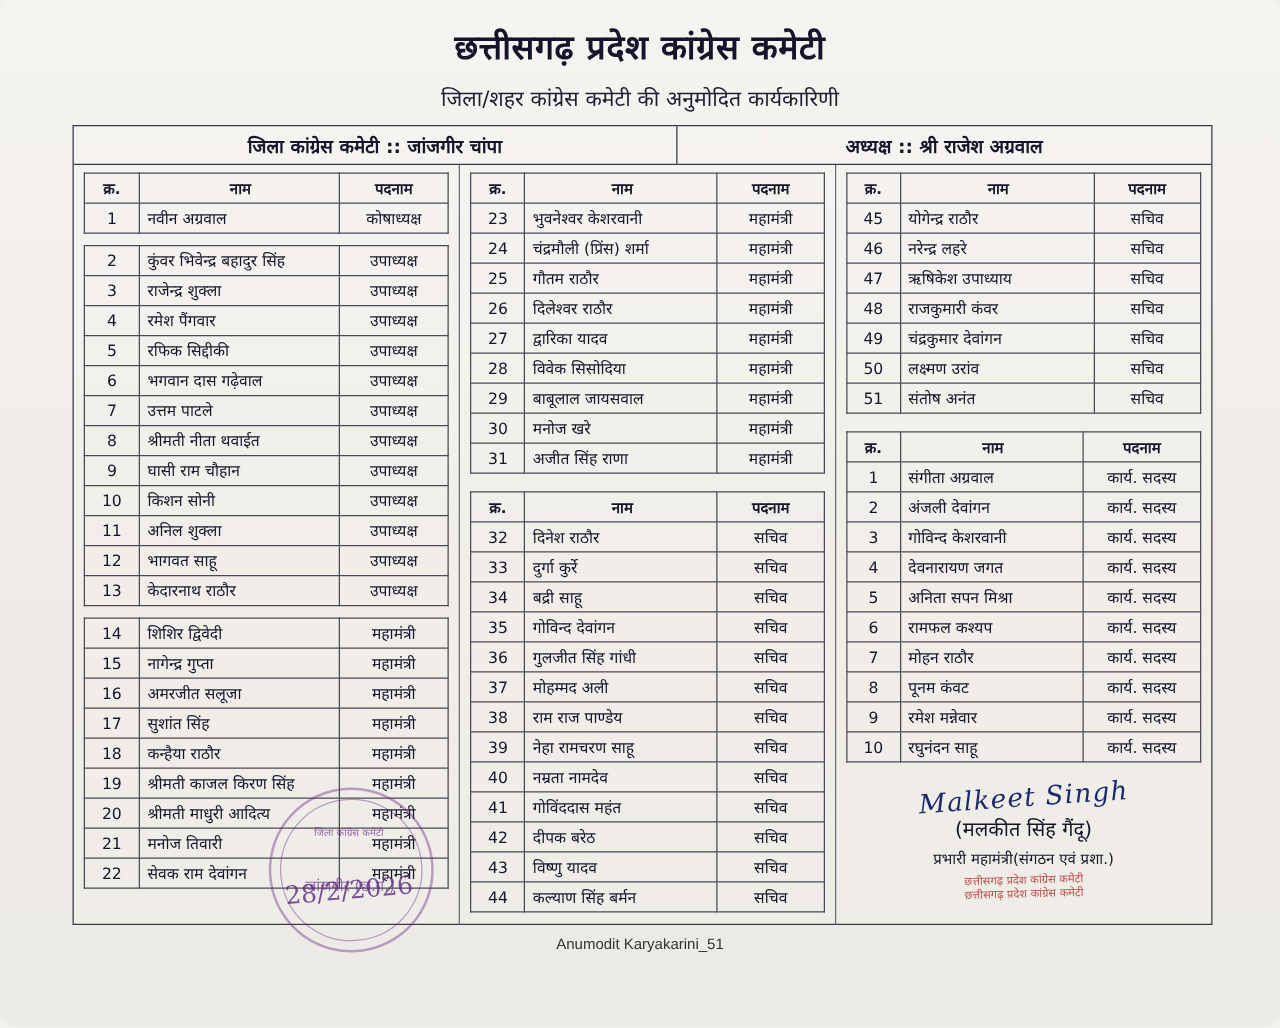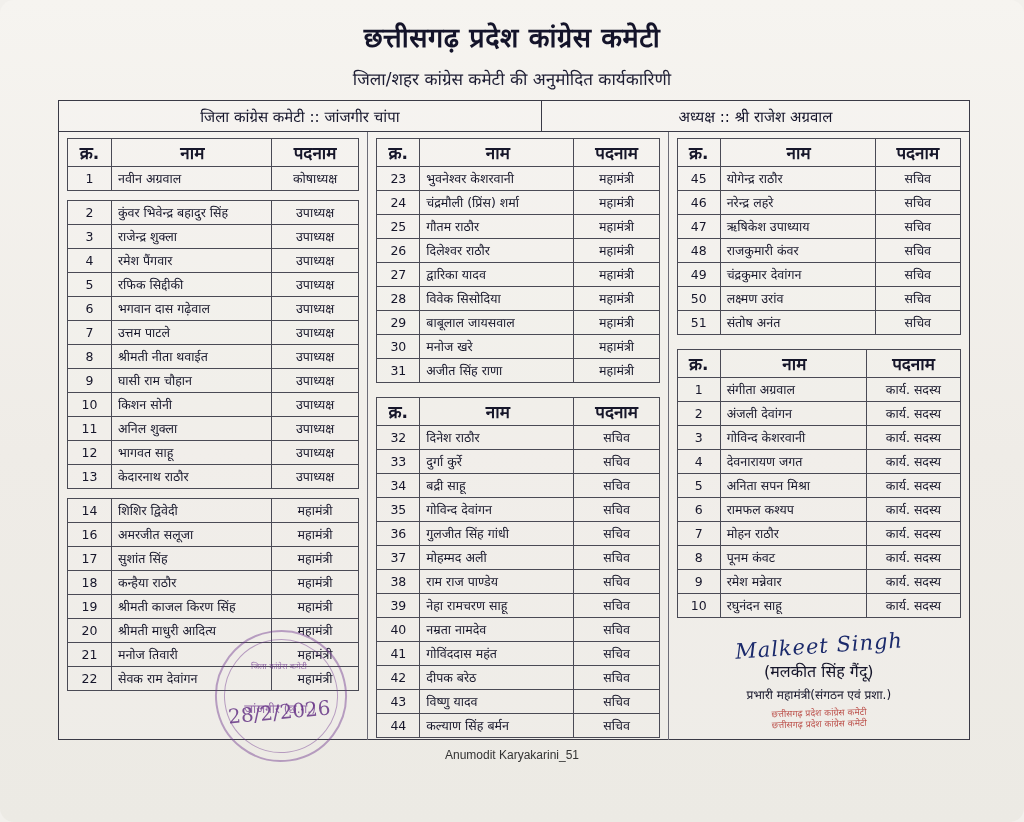--- a/index.html
+++ b/index.html
@@ -50,21 +50,21 @@
     display: flex;
     border-bottom: 1.5px solid #3a3a46;
     height: 30px;
     align-items: stretch;
   }
   .banner-cell {
     display: flex;
     align-items: center;
     justify-content: center;
     font-size: 15px;
-    font-weight: normal;
+    font-weight: bold;
     color: #15152b;
   }
   .banner-left { width: 53%; border-right: 1.5px solid #3a3a46; }
   .banner-right { width: 47%; }
 
   .cols {
     display: flex;
     height: calc(100% - 30px);
   }
   .col {
@@ -84,21 +84,21 @@
     border: 1px solid #4a4a55;
     font-size: 12.5px;
     padding: 2px 4px;
     height: 19px;
     color: #16162a;
     background: transparent;
   }
   table.t th {
     font-weight: bold;
     text-align: center;
-    font-size: 17px;
+    font-size: 12px;
   }
   .c-sn { width: 12%; text-align: center; }
   .c-name { text-align: left; padding-left: 6px !important; }
   .c-post { width: 27%; text-align: center; font-size: 11.5px; }
   .c-post-wide { width: 30%; text-align: center; font-size: 11px; }
   .spacer-row td {
     border: none !important;
     height: 9px !important;
     padding: 0 !important;
   }
@@ -296,20 +296,25 @@
               <td class="c-post">उपाध्यक्ष</td>
             </tr>
 
             <tr class="spacer-row">
                 <td colspan="3"></td>
               </tr>
 
             <tr>
               <td class="c-sn">14</td>
               <td class="c-name">शिशिर द्विवेदी</td>
+              <td class="c-post">महामंत्री</td>
+            </tr>
+            <tr>
+              <td class="c-sn">15</td>
+              <td class="c-name">नागेन्द्र गुप्ता</td>
               <td class="c-post">महामंत्री</td>
             </tr>
             <tr>
               <td class="c-sn">16</td>
               <td class="c-name">अमरजीत सलूजा</td>
               <td class="c-post">महामंत्री</td>
             </tr>
             <tr>
               <td class="c-sn">17</td>
               <td class="c-name">सुशांत सिंह</td>

